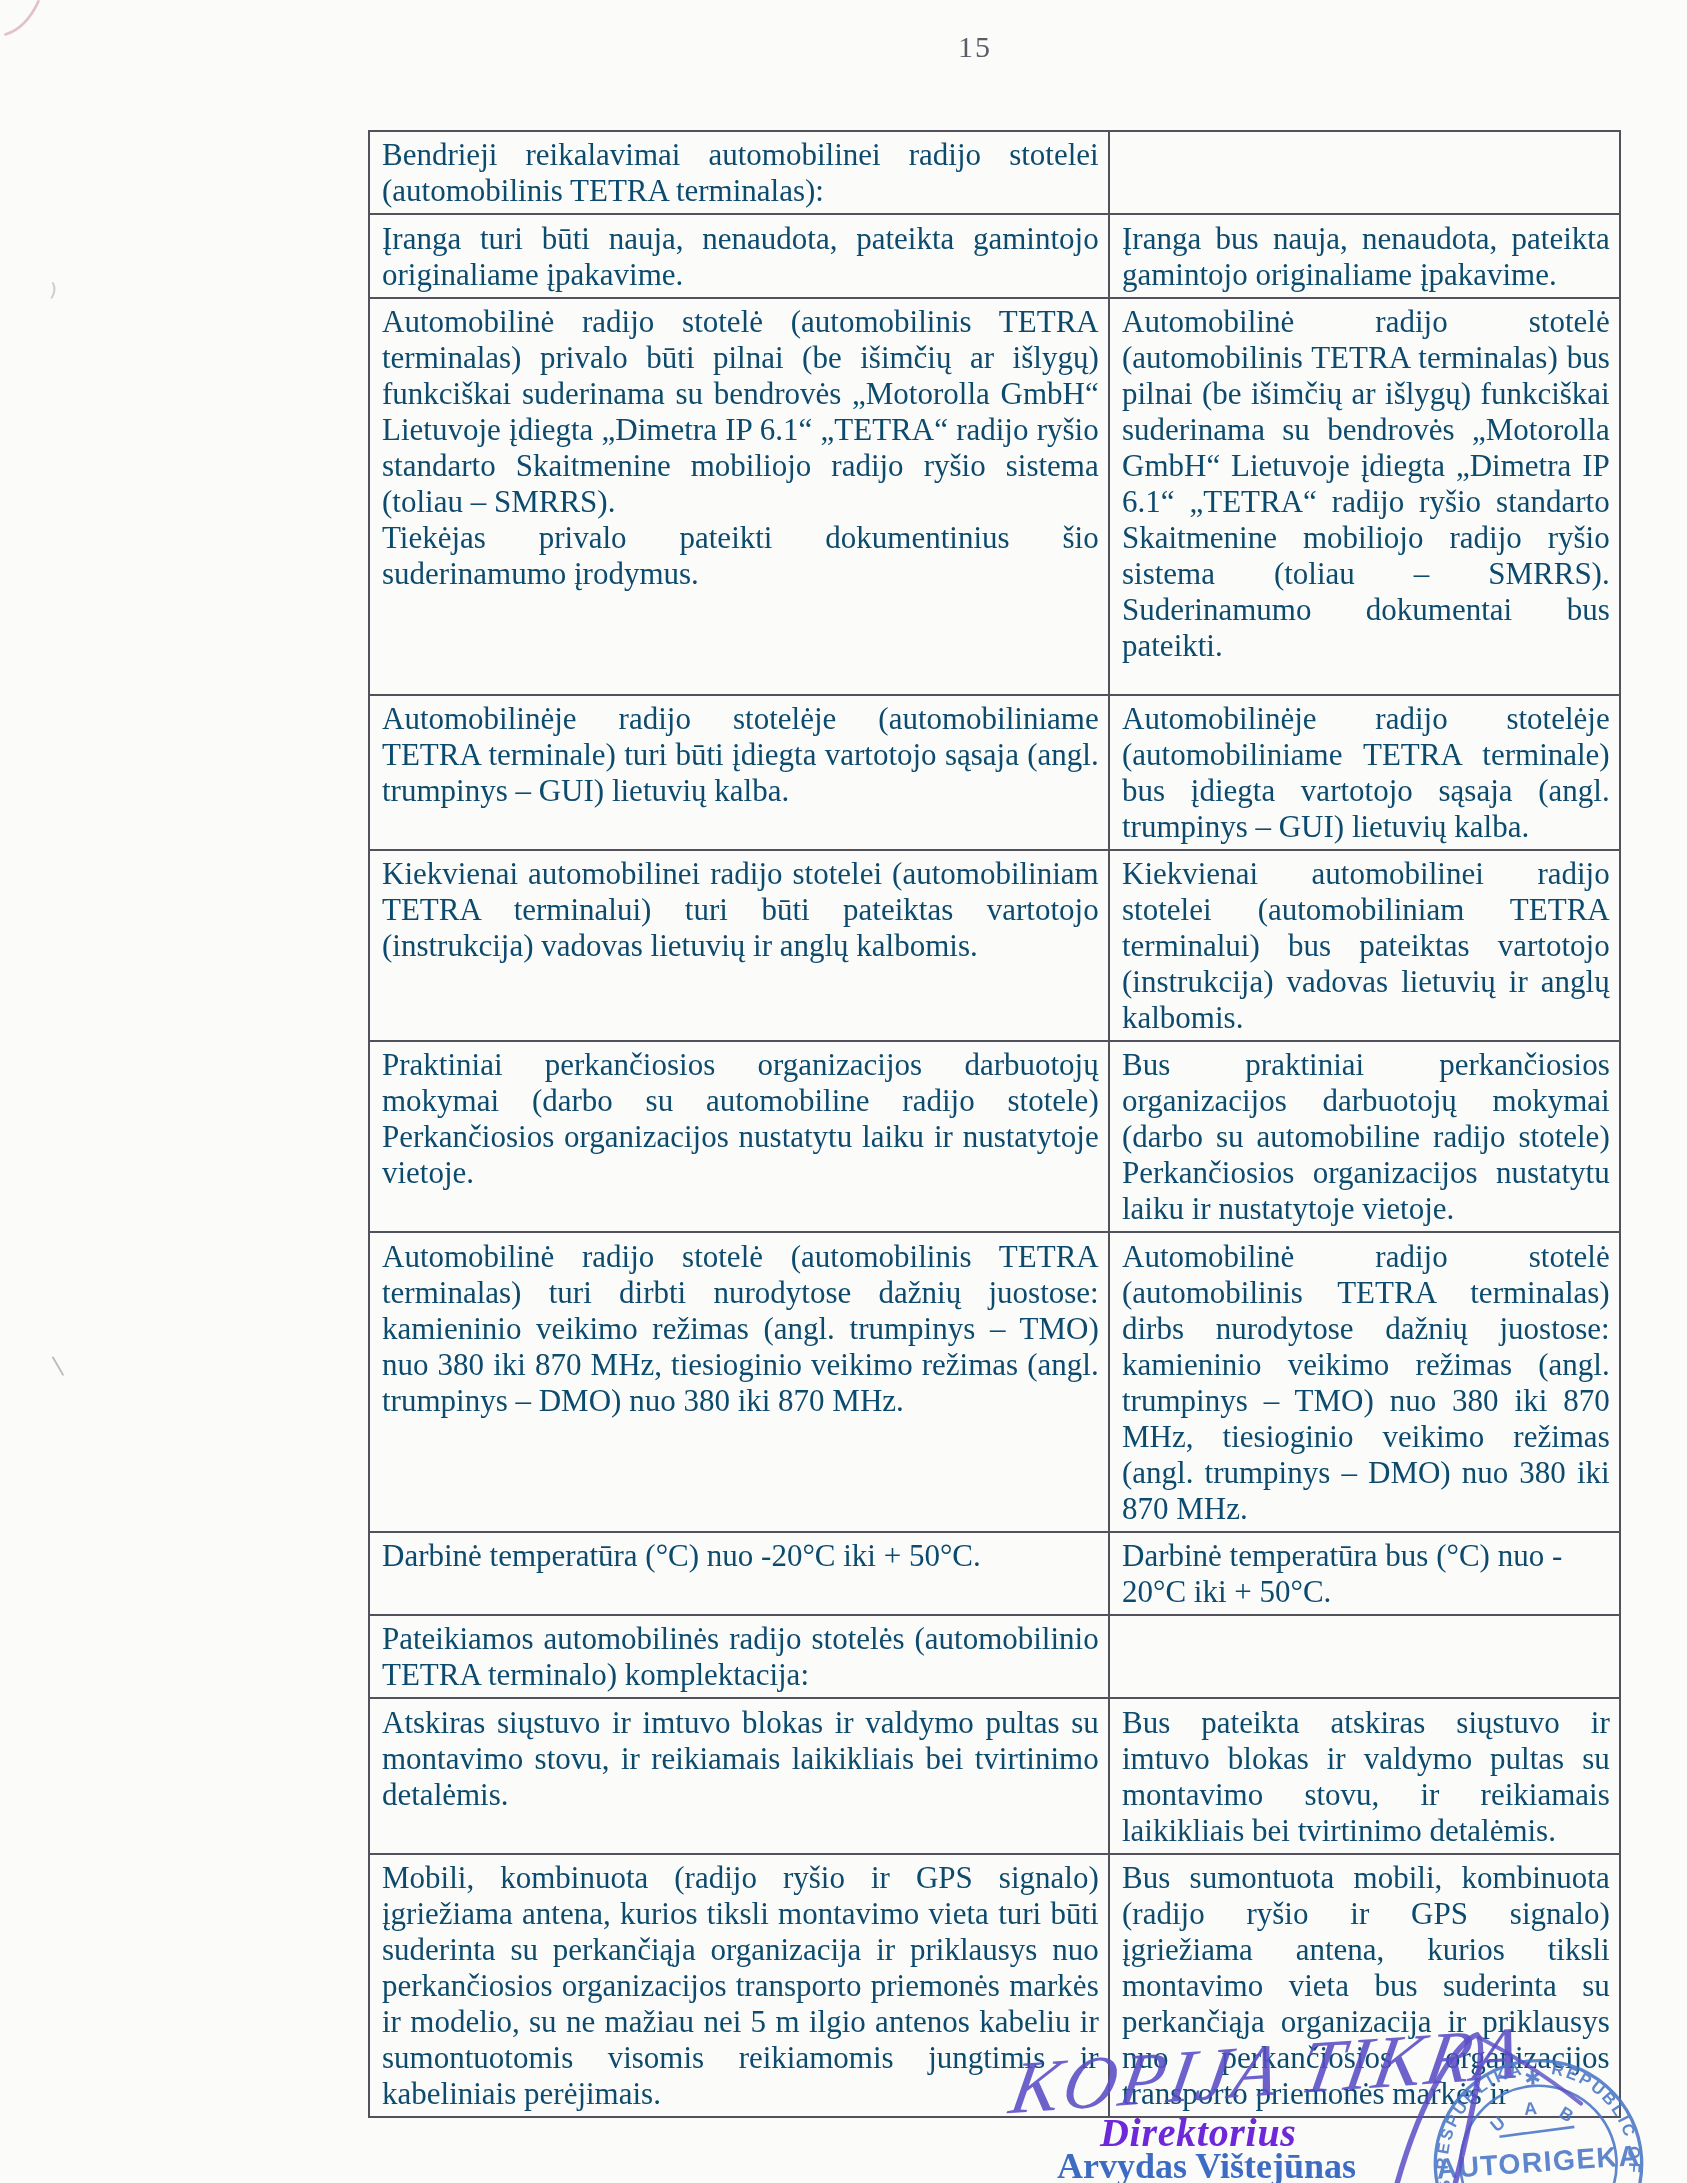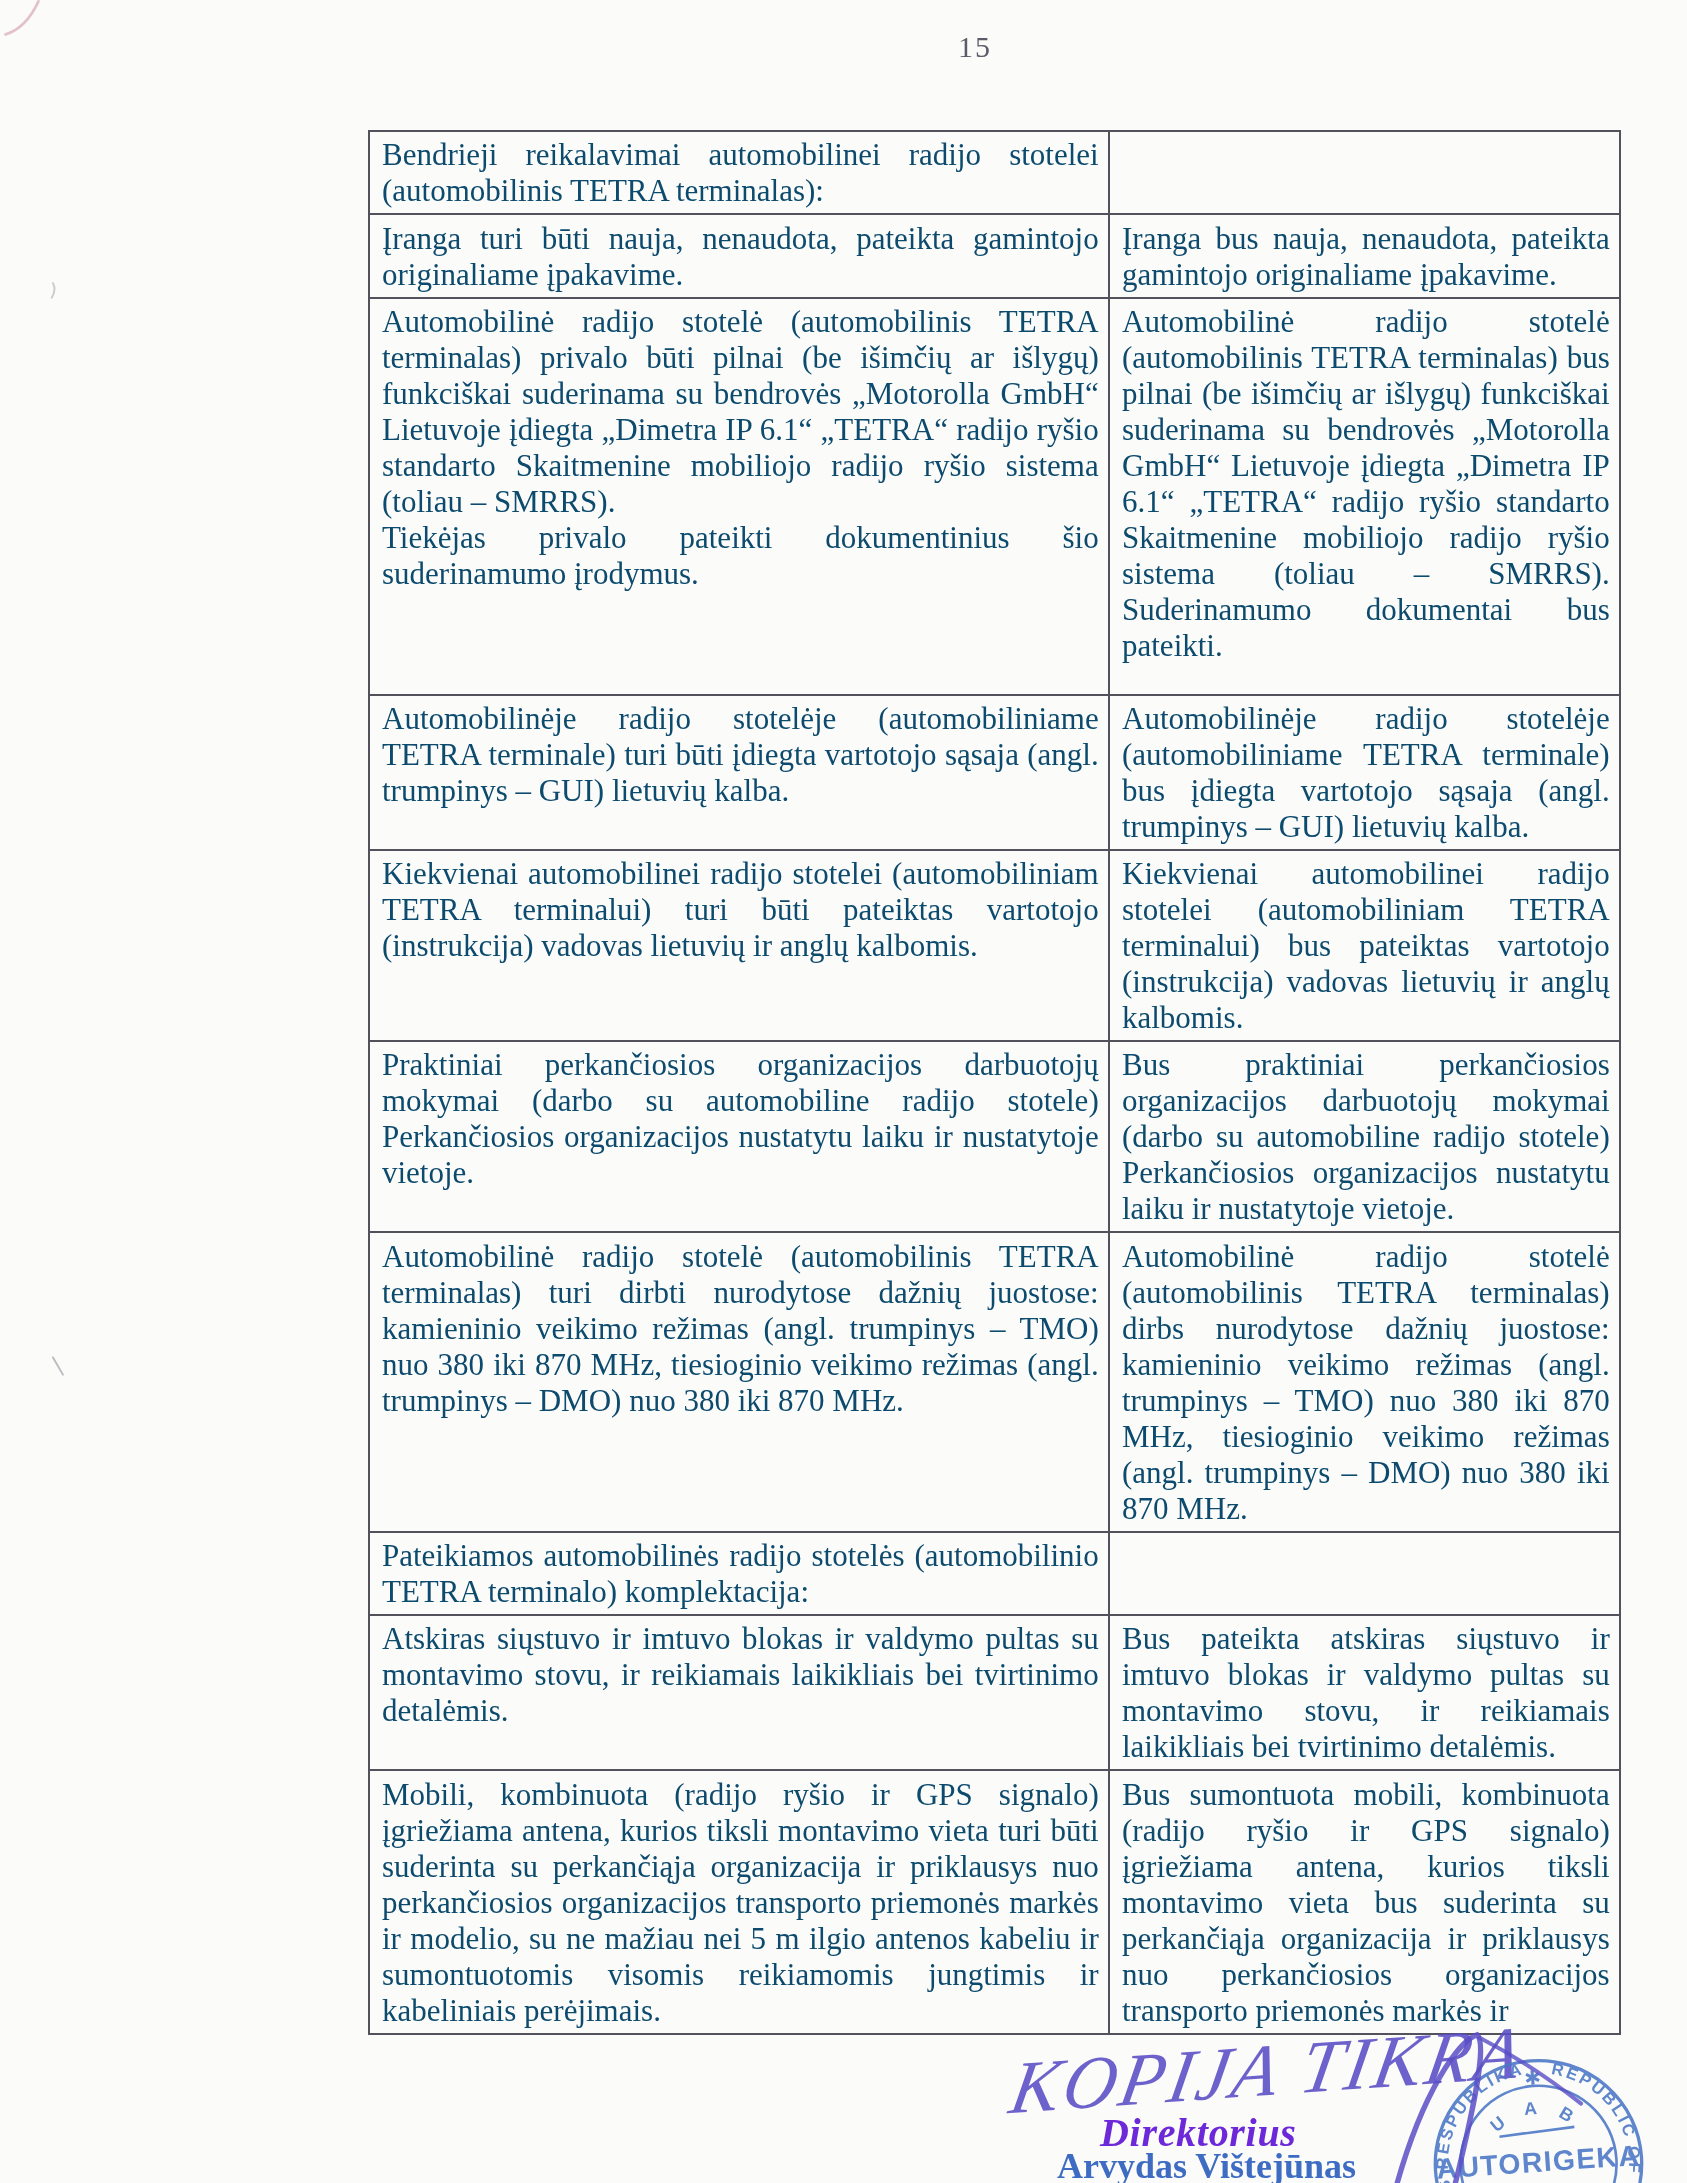--- a/index.html
+++ b/index.html
@@ -86,20 +86,25 @@
         <td class="rc">Kiekvienai automobilinei radijo stotelei (automobiliniam TETRA terminalui) bus pateiktas vartotojo (instrukcija) vadovas lietuvių ir anglų kalbomis.</td>
       </tr>
       <tr style="height:185px">
         <td class="lc">Praktiniai perkančiosios organizacijos darbuotojų mokymai (darbo su automobiline radijo stotele) Perkančiosios organizacijos nustatytu laiku ir nustatytoje vietoje.</td>
         <td class="rc">Bus praktiniai perkančiosios organizacijos darbuotojų mokymai (darbo su automobiline radijo stotele) Perkančiosios organizacijos nustatytu laiku ir nustatytoje vietoje.</td>
       </tr>
       <tr style="height:283px">
         <td class="lc">Automobilinė radijo stotelė (automobilinis TETRA terminalas) turi dirbti nurodytose dažnių juostose: kamieninio veikimo režimas (angl. trumpinys – TMO) nuo 380 iki 870 MHz, tiesioginio veikimo režimas (angl. trumpinys – DMO) nuo 380 iki 870 MHz.</td>
         <td class="rc">Automobilinė radijo stotelė (automobilinis TETRA terminalas) dirbs nurodytose dažnių juostose: kamieninio veikimo režimas (angl. trumpinys – TMO) nuo 380 iki 870 MHz, tiesioginio veikimo režimas (angl. trumpinys – DMO) nuo 380 iki 870 MHz.</td>
       </tr>
+      <tr style="height:76px">
+        <td class="lc">Darbinė temperatūra (°C) nuo -20°C iki + 50°C.</td>
+        <td class="rc">Darbinė temperatūra bus (°C) nuo -
+20°C iki + 50°C.</td>
+      </tr>
       <tr style="height:73px">
         <td class="lc">Pateikiamos automobilinės radijo stotelės (automobilinio TETRA terminalo) komplektacija:</td>
         <td class="rc"></td>
       </tr>
       <tr style="height:149px">
         <td class="lc">Atskiras siųstuvo ir imtuvo blokas ir valdymo pultas su montavimo stovu, ir reikiamais laikikliais bei tvirtinimo detalėmis.</td>
         <td class="rc">Bus pateikta atskiras siųstuvo ir imtuvo blokas ir valdymo pultas su montavimo stovu, ir reikiamais laikikliais bei tvirtinimo detalėmis.</td>
       </tr>
       <tr style="height:251px">
         <td class="lc">Mobili, kombinuota (radijo ryšio ir GPS signalo) įgriežiama antena, kurios tiksli montavimo vieta turi būti suderinta su perkančiąja organizacija ir priklausys nuo perkančiosios organizacijos transporto priemonės markės ir modelio, su ne mažiau nei 5 m ilgio antenos kabeliu ir sumontuotomis visomis reikiamomis jungtimis ir kabeliniais perėjimais.</td>

